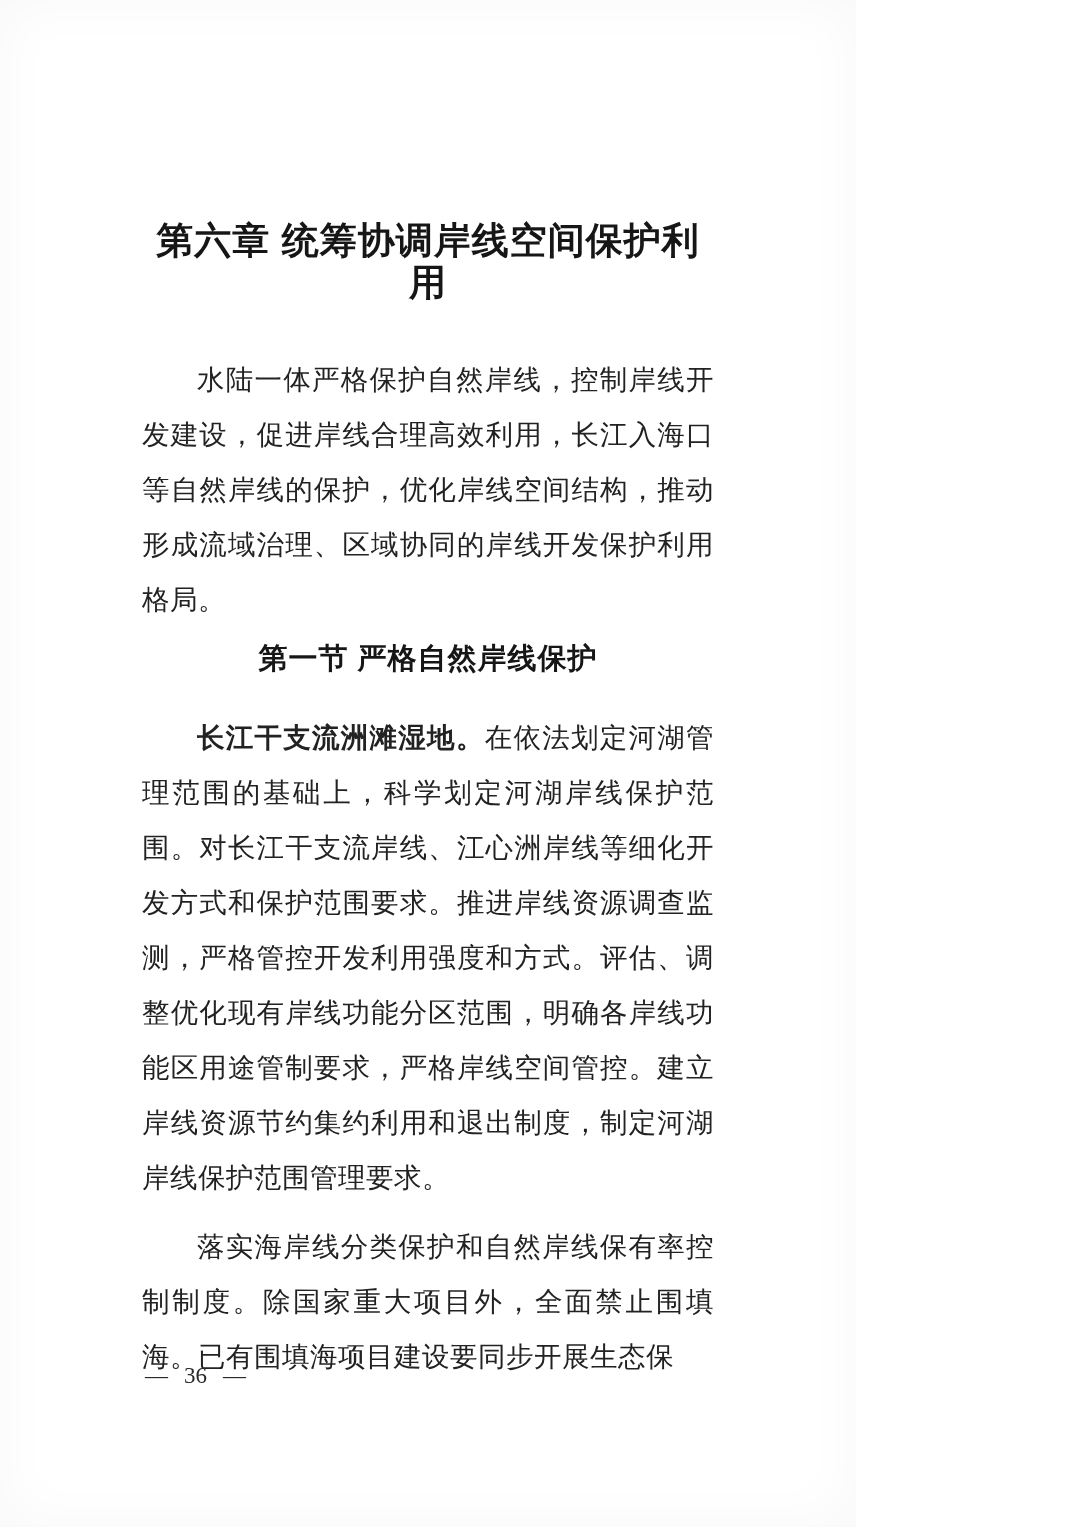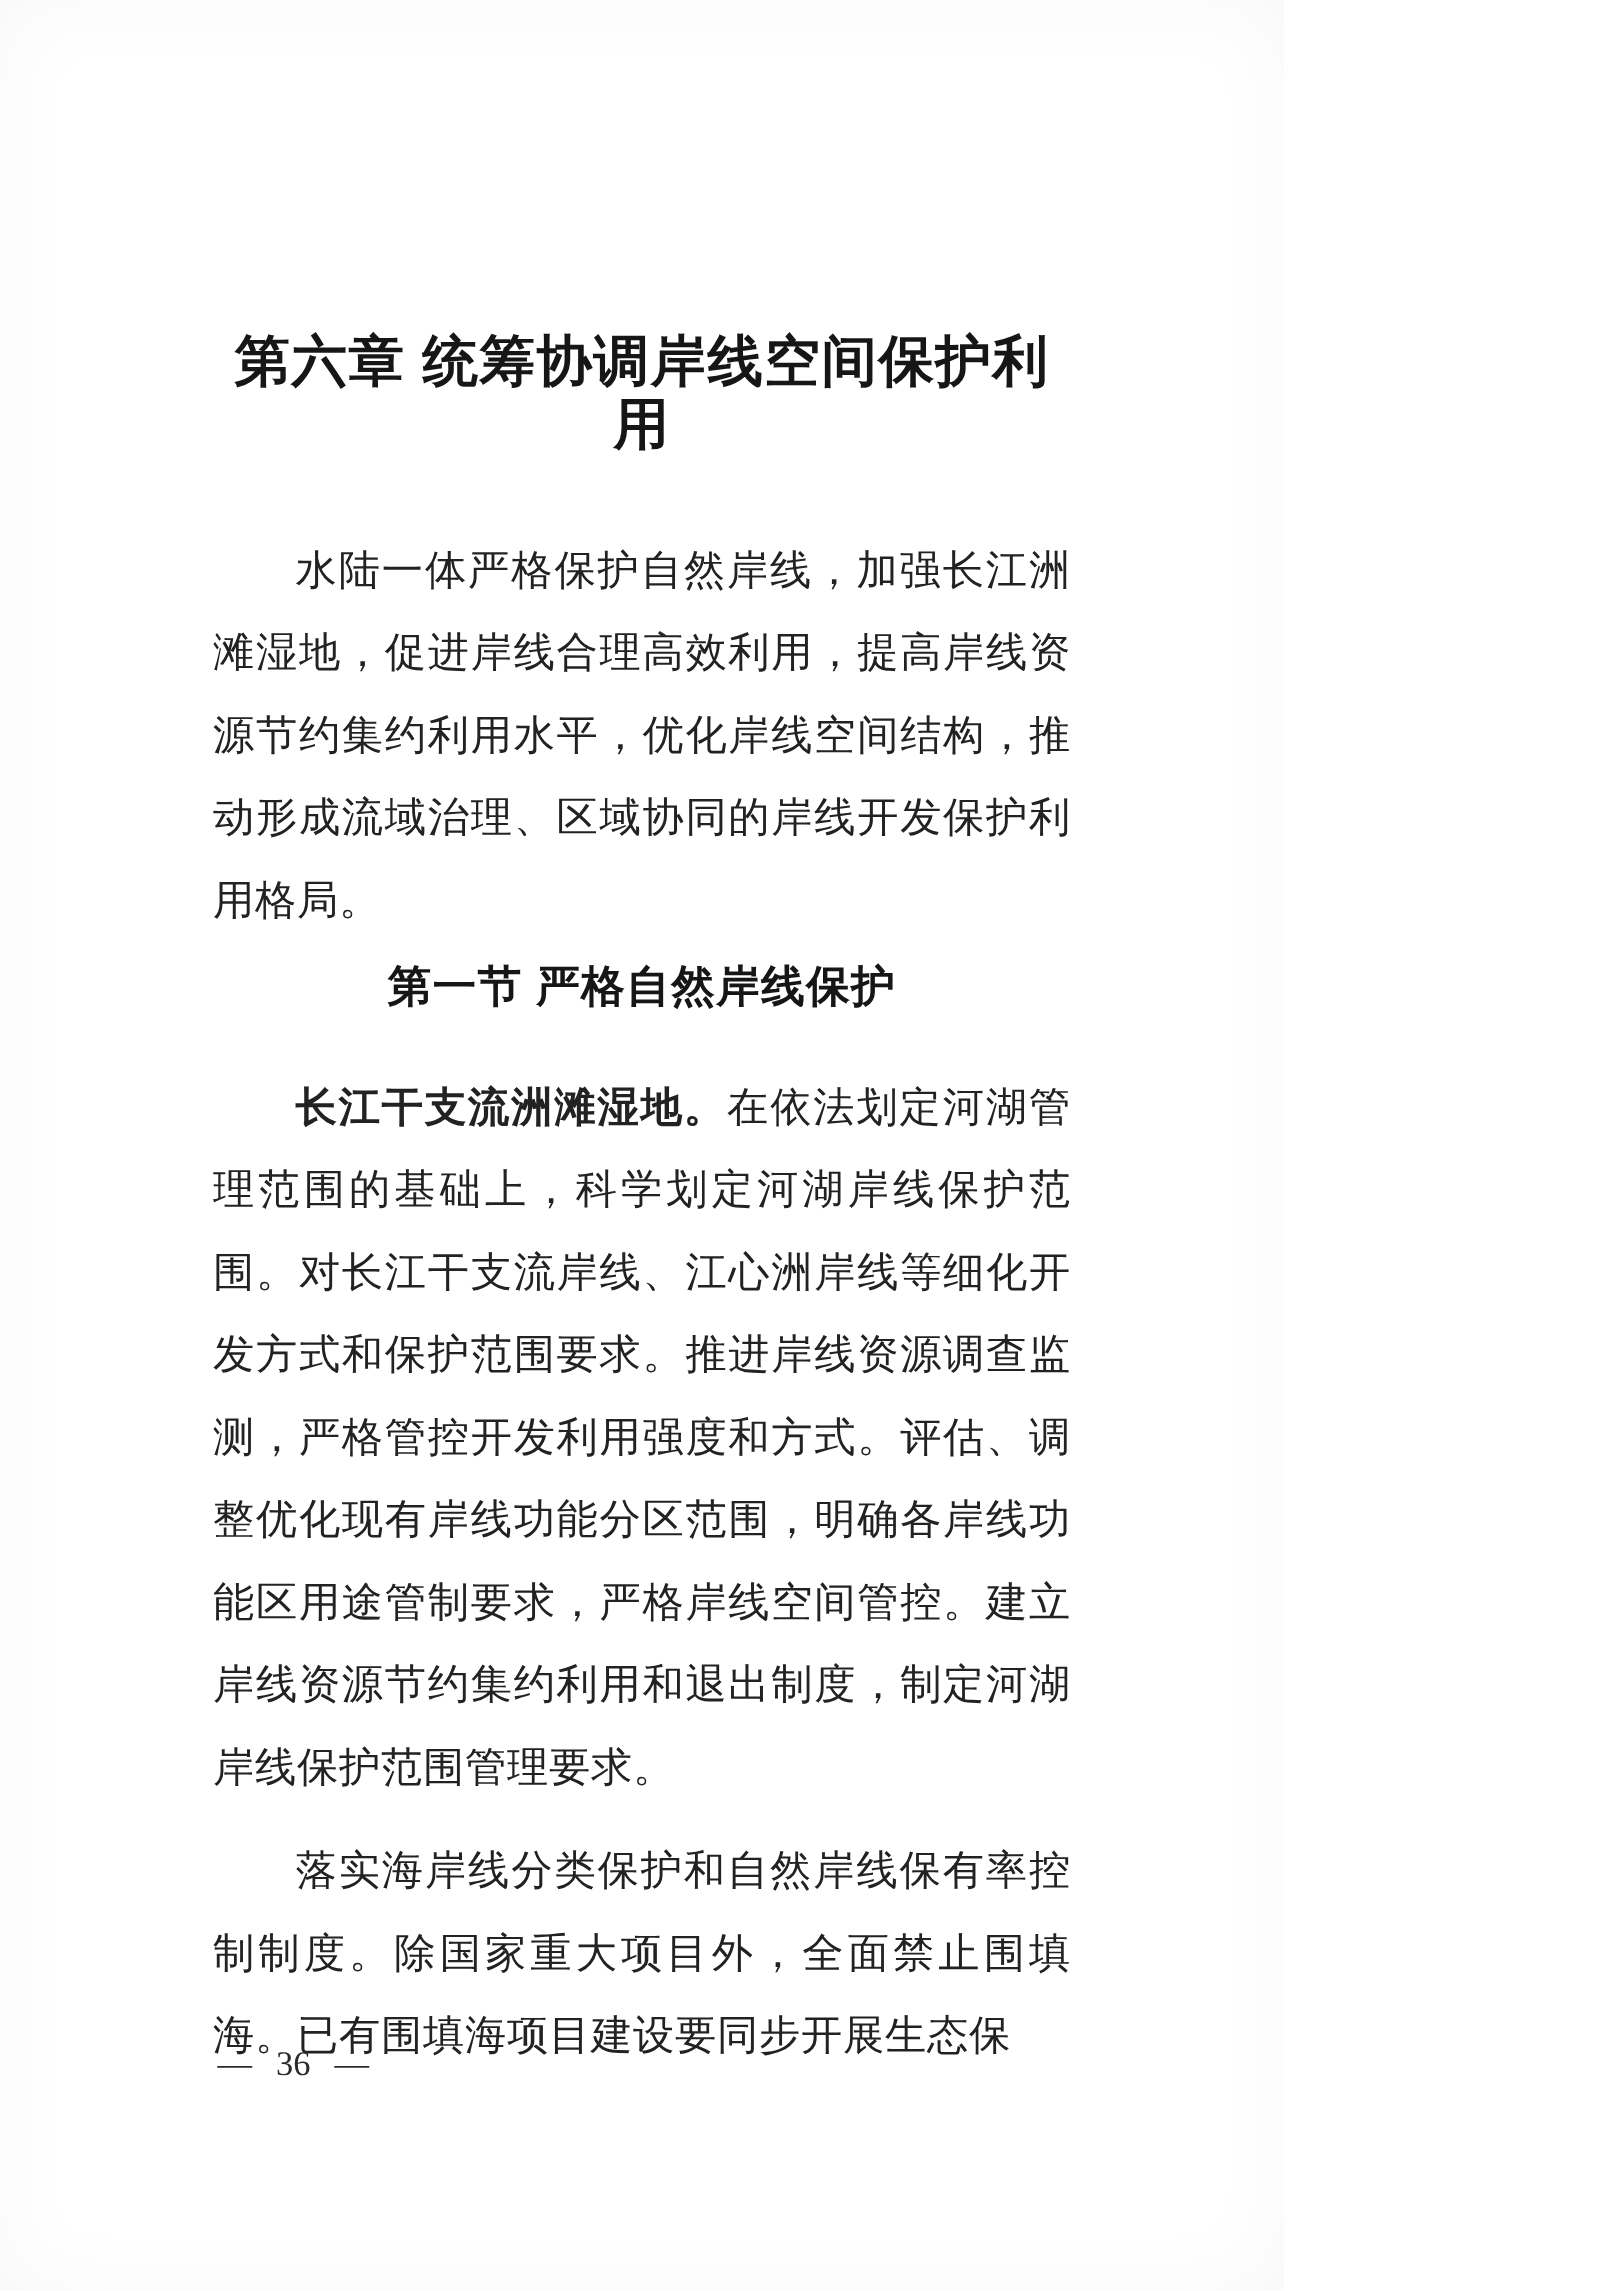--- a/index.html
+++ b/index.html
@@ -81,21 +81,21 @@
     margin: 0 16px;
   }
 </style>
 </head>
 <body>
 
 <div class="page">
 
   <h1 class="chapter-title">第六章 统筹协调岸线空间保护利用</h1>
 
-  <p class="para">水陆一体严格保护自然岸线，加强长江洲滩湿地，促进岸线合理高效利用，提高岸线资源节约集约利用水平，优化岸线空间结构，推动形成流域治理、区域协同的岸线开发保护利用格局。</p>
+  <p class="para">水陆一体严格保护自然岸线，控制岸线开发建设，促进岸线合理高效利用，长江入海口等自然岸线的保护，优化岸线空间结构，推动形成流域治理、区域协同的岸线开发保护利用格局。</p>
 
   <h2 class="section-title">第一节 严格自然岸线保护</h2>
 
   <p class="para"><span class="lead">长江干支流洲滩湿地。</span><span>在依法划定河湖管理范围的基础上，科学划定河湖岸线保护范围。对长江干支流岸线、江心洲岸线等细化开发方式和保护范围要求。推进岸线资源调查监测，严格管控开发利用强度和方式。评估、调整优化现有岸线功能分区范围，明确各岸线功能区用途管制要求，严格岸线空间管控。建立岸线资源节约集约利用和退出制度，制定河湖岸线保护范围管理要求。</span></p>
 
 
   <p class="para para-gap-lg"><span>落实海岸线分类保护和自然岸线保有率控制制度。除国家重大项目外，全面禁止围填海。已有围填海项目建设要同步开展生态保</span></p>
 
   <div class="footer">
     <span class="dash">—</span><span class="num">36</span><span class="dash">—</span>

